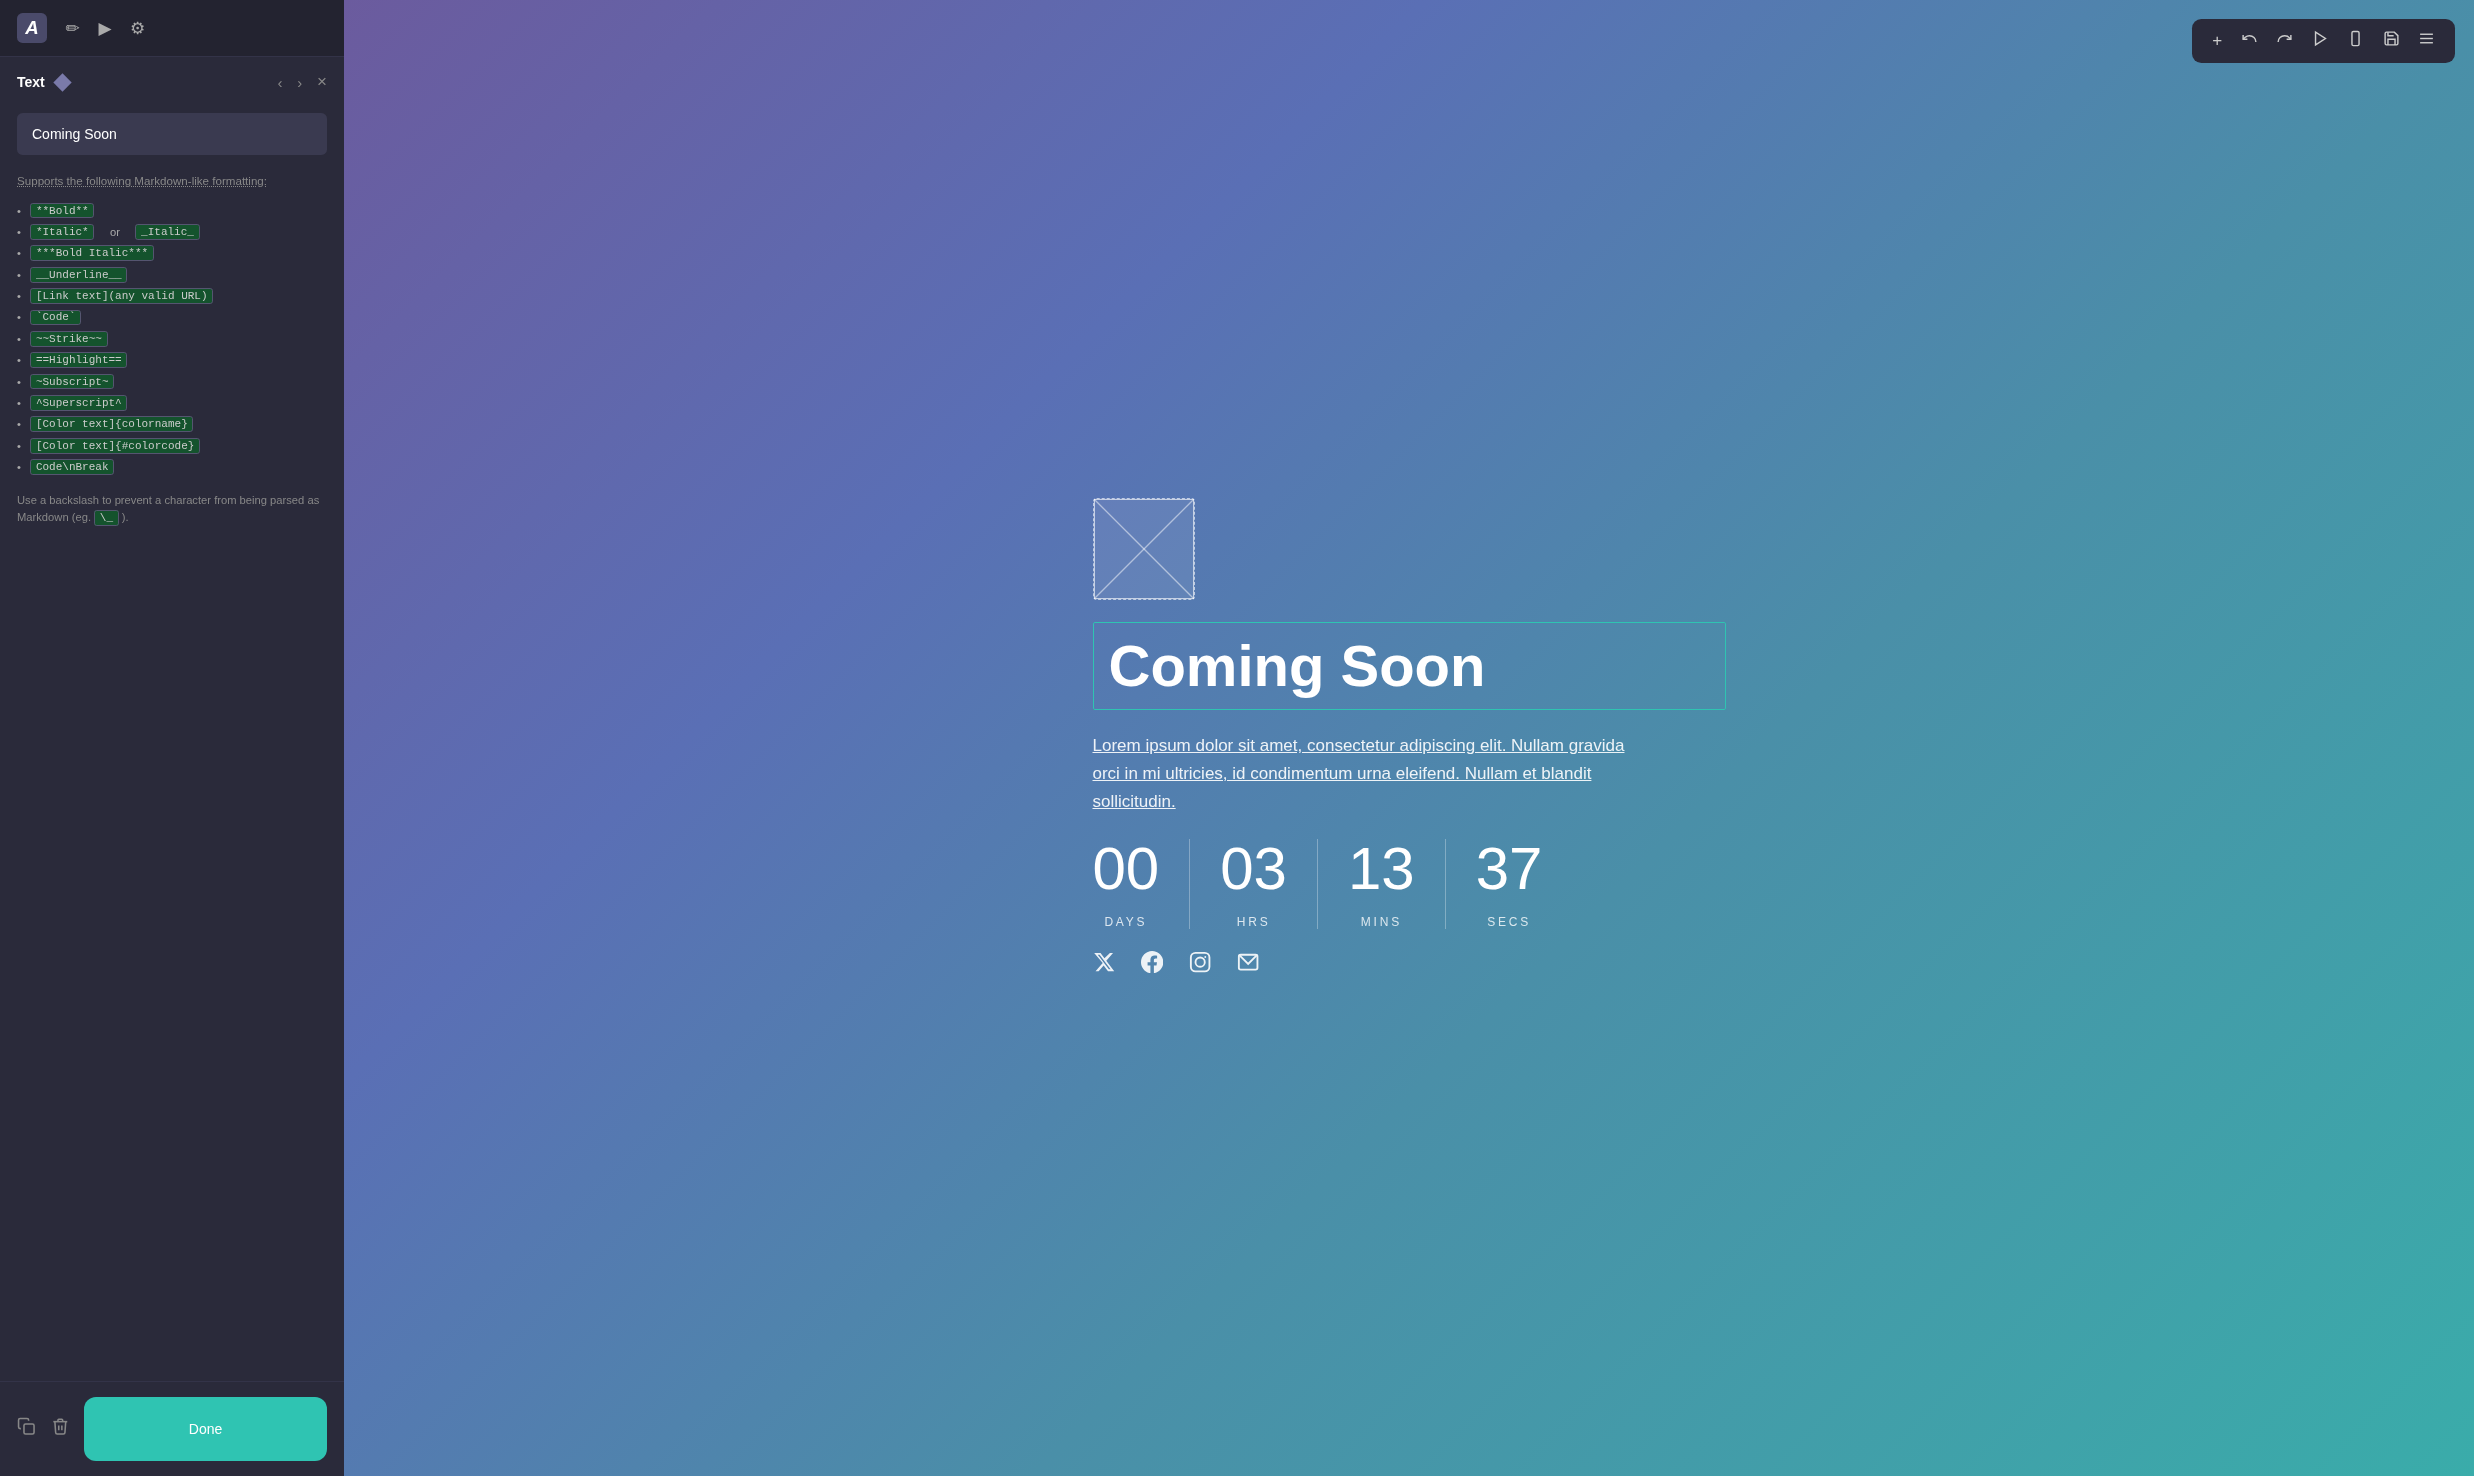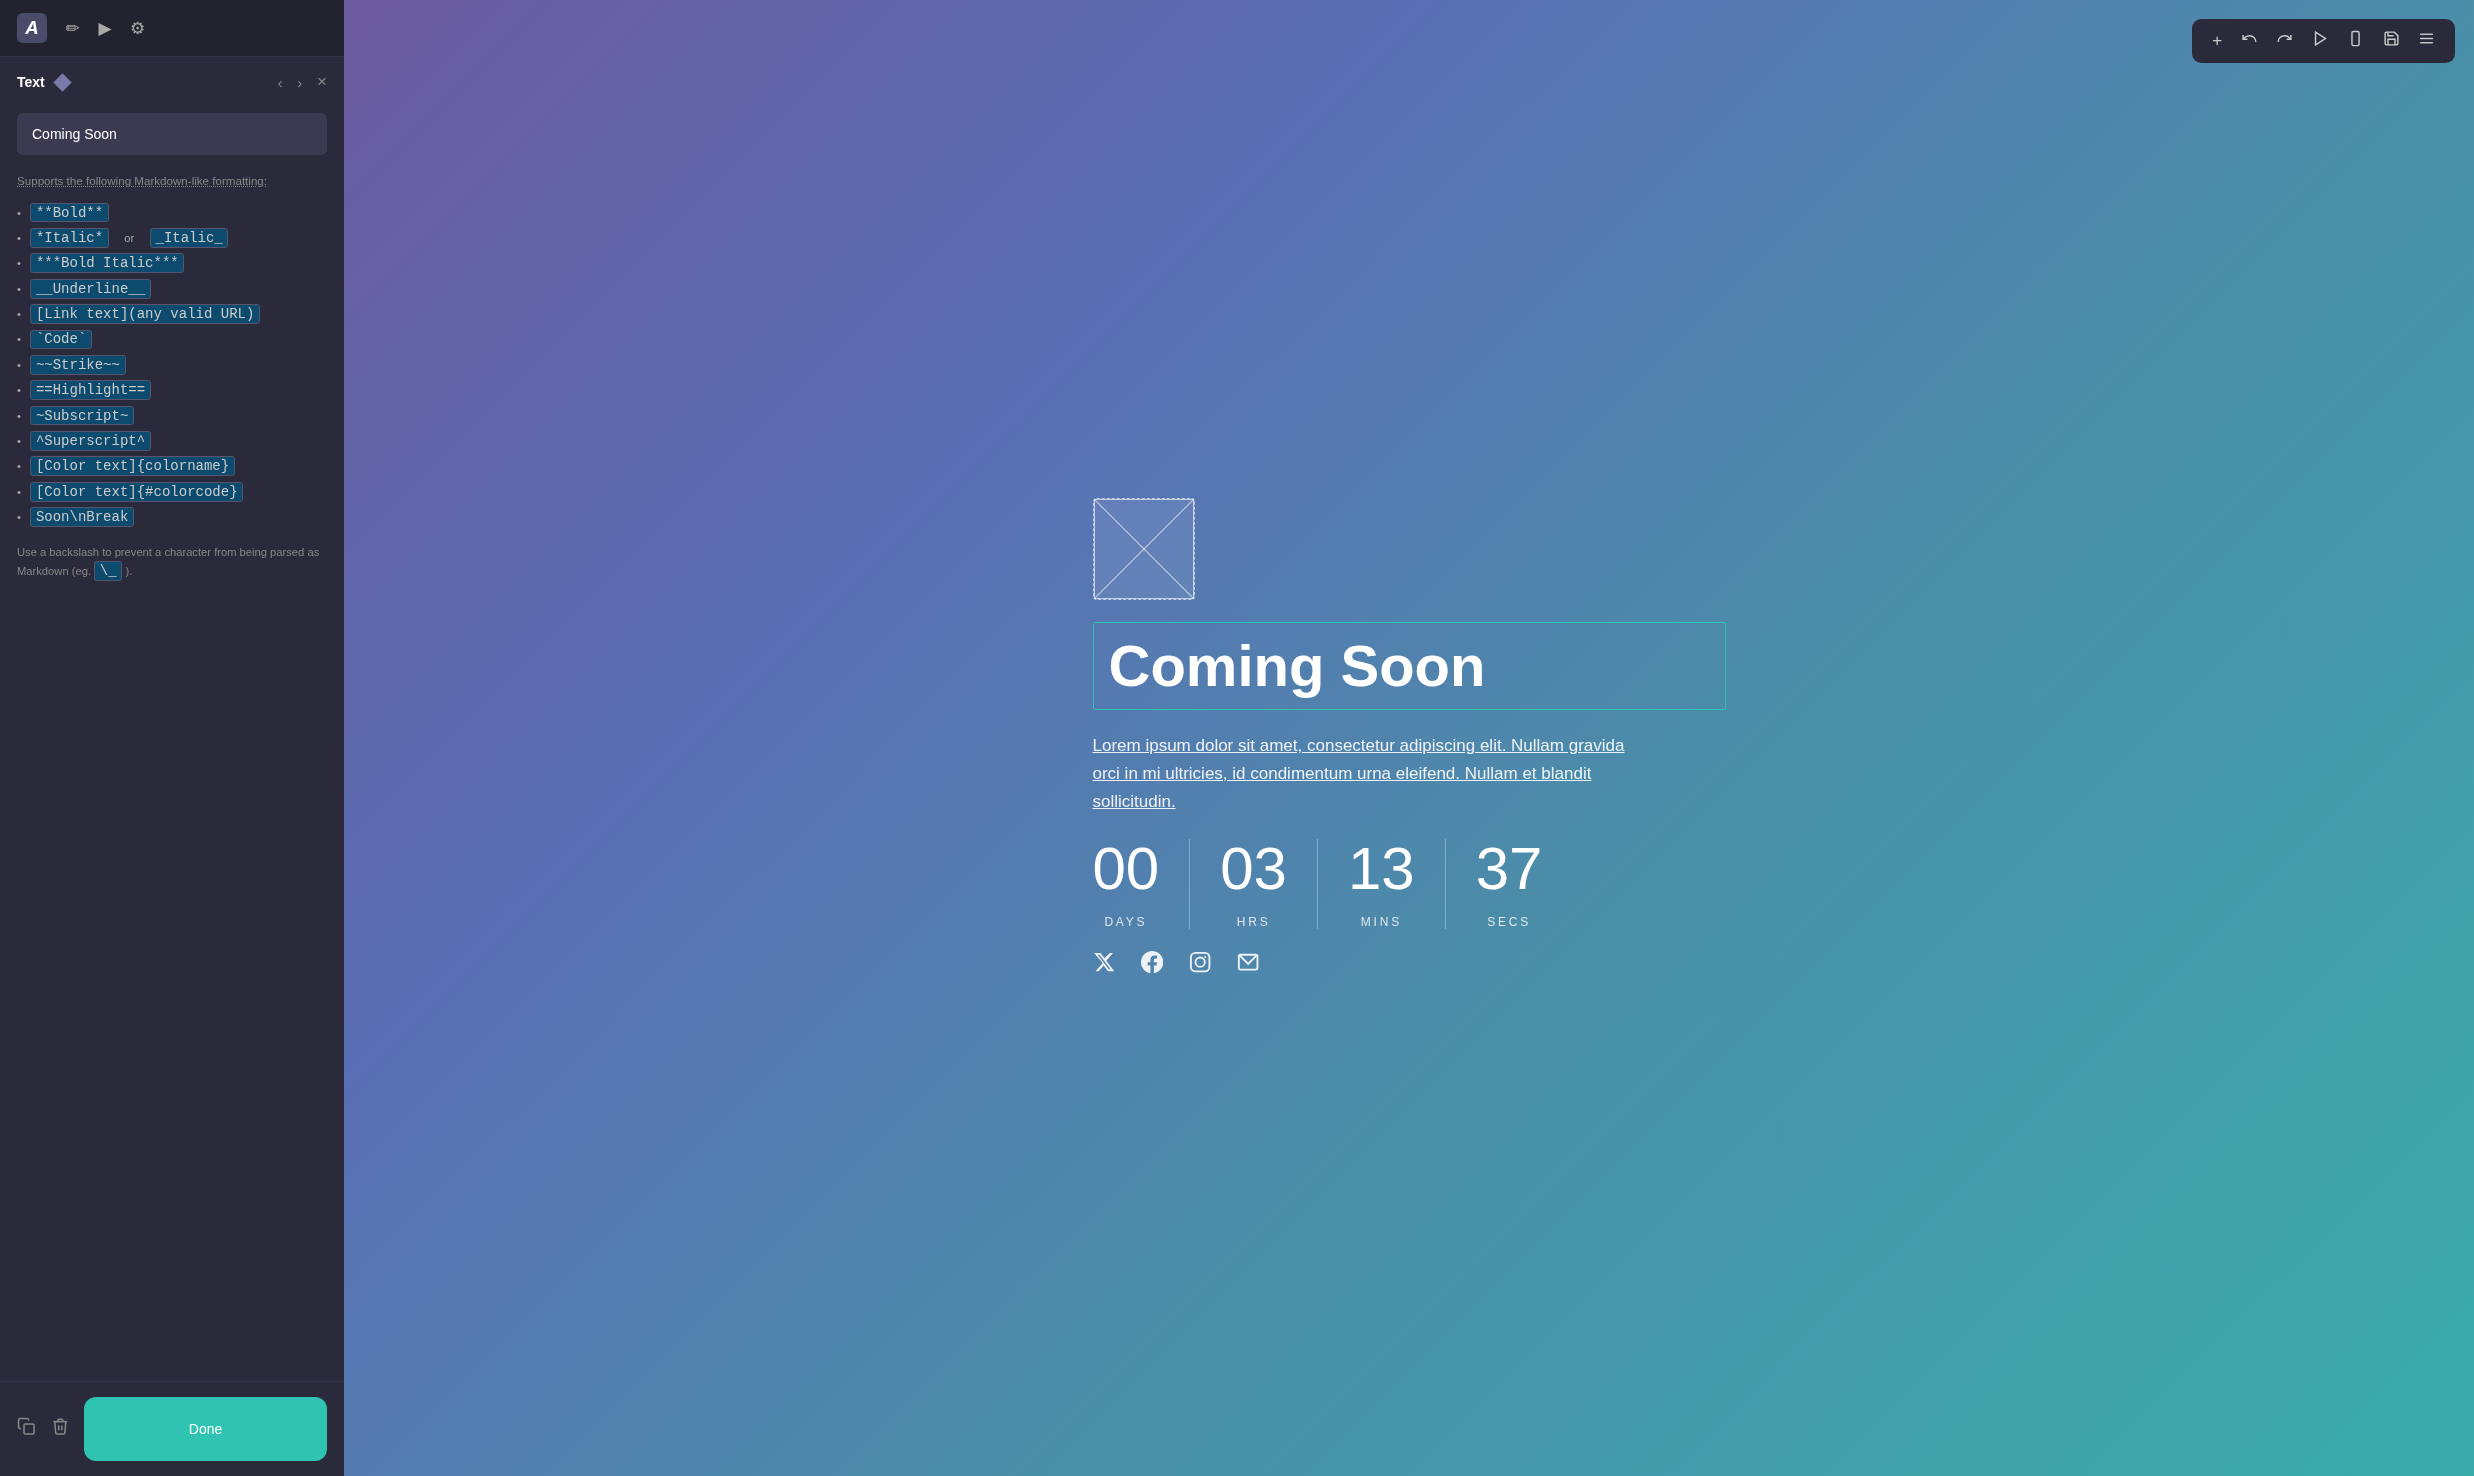--- a/index.html
+++ b/index.html
@@ -130,26 +130,26 @@
       gap: 9.3px;
       margin-bottom: 5.6px;
     }
 
     .markdown-list li::before {
       content: '•';
       color: #aaa;
     }
 
     .code-chip {
-      background: #0c4a6e;
+      background: #14532d;
       border: 0.9px solid #555570;
       border-radius: 2.8px;
       padding: 0.9px 4.7px;
       font-family: 'Courier New', monospace;
-      font-size: 14px;
+      font-size: 11px;
       color: #ccc;
     }
 
     .backslash-note {
       font-size: 11.2px;
       color: #888;
       margin-bottom: 3px;
       line-height: 1.5;
     }
 
@@ -393,21 +393,21 @@
       <li>
           <span class="code-chip">^Superscript^</span>
         </li>
       <li>
           <span class="code-chip">[Color text]{colorname}</span>
         </li>
       <li>
           <span class="code-chip">[Color text]{#colorcode}</span>
         </li>
       <li>
-          <span class="code-chip">Soon\nBreak</span>
+          <span class="code-chip">Code\nBreak</span>
         </li>
     </ul>
 
     <p class="backslash-note">
       <span>Use a backslash to prevent a character from being parsed as Markdown (eg.</span>
       <span class="code-chip">\_</span>
       <span>).</span>
     </p>
   </div>
 

